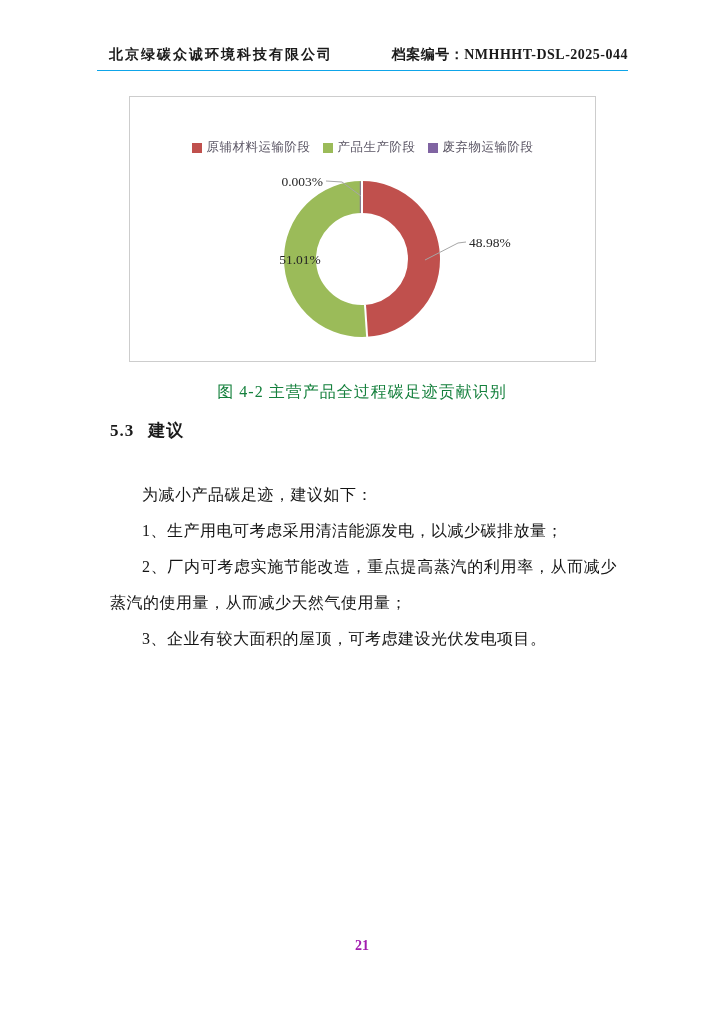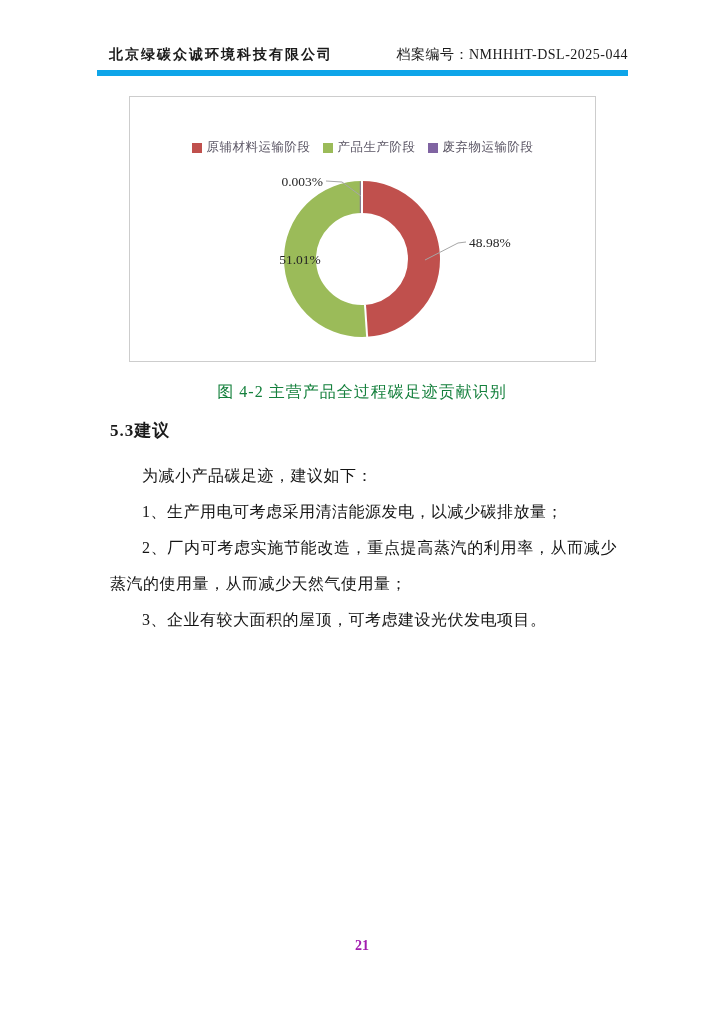--- a/index.html
+++ b/index.html
@@ -6,24 +6,24 @@
   html, body { background: #ffffff; }
   body {
     width: 724px; height: 1024px; position: relative;
     font-family: "Liberation Serif", "DejaVu Serif", serif;
     color: #1a1a1a; overflow: hidden;
   }
   
   .header {
     position: absolute; left: 97px; top: 46px; width: 531px;
     display: flex; justify-content: space-between; align-items: flex-end;
-    border-bottom: 6px solid #0ea5e9; padding: 0 0 6px 0;
+    border-bottom: 1px solid #0ea5e9; padding: 0 0 6px 0;
   }
   .header .company { font-size: 14px; font-weight: 700; letter-spacing: 2px; padding-left: 12px; }
-  .header .docno  { font-size: 14px; font-weight: 400; letter-spacing: 0.5px; }
+  .header .docno  { font-size: 14px; font-weight: 700; letter-spacing: 0.5px; }
   
   .chart-box {
     position: absolute; left: 129px; top: 96px; width: 467px; height: 266px;
     border: 1px solid #cdcdcd; background: #ffffff;
   }
   .chart-title {
     position: absolute; top: 10px; left: 0; width: 100%;
     text-align: center; font-size: 20px; font-weight: 700;
     letter-spacing: 3px; color: #3b3b3b;
   }
@@ -38,23 +38,23 @@
   .donut-svg text { font-size: 13.5px; fill: #262626; font-family: "Liberation Serif", "DejaVu Serif", serif; }
   
   .caption {
     position: absolute; left: 0; top: 382px; width: 100%;
     text-align: center; font-size: 16px; letter-spacing: 1px; color: #15803d;
   }
   .section-heading {
     position: absolute; left: 110px; top: 419px;
     font-size: 17px; font-weight: 700; letter-spacing: 1px;
   }
-  .section-heading .num { }
+  .section-heading .num { margin-right: 14px; }
   .body-text {
-    position: absolute; left: 110px; top: 458px; width: 507px;
+    position: absolute; left: 110px; top: 477px; width: 507px;
   }
   .body-text p {
     font-size: 16px; line-height: 36px; letter-spacing: 0.5px;
     text-align: justify; text-indent: 2em; color: #141414;
   }
   
   .page-number {
     position: absolute; left: 0; top: 938px; width: 100%;
     text-align: center; font-size: 14px; font-weight: 700; color: #a21caf;
   }

